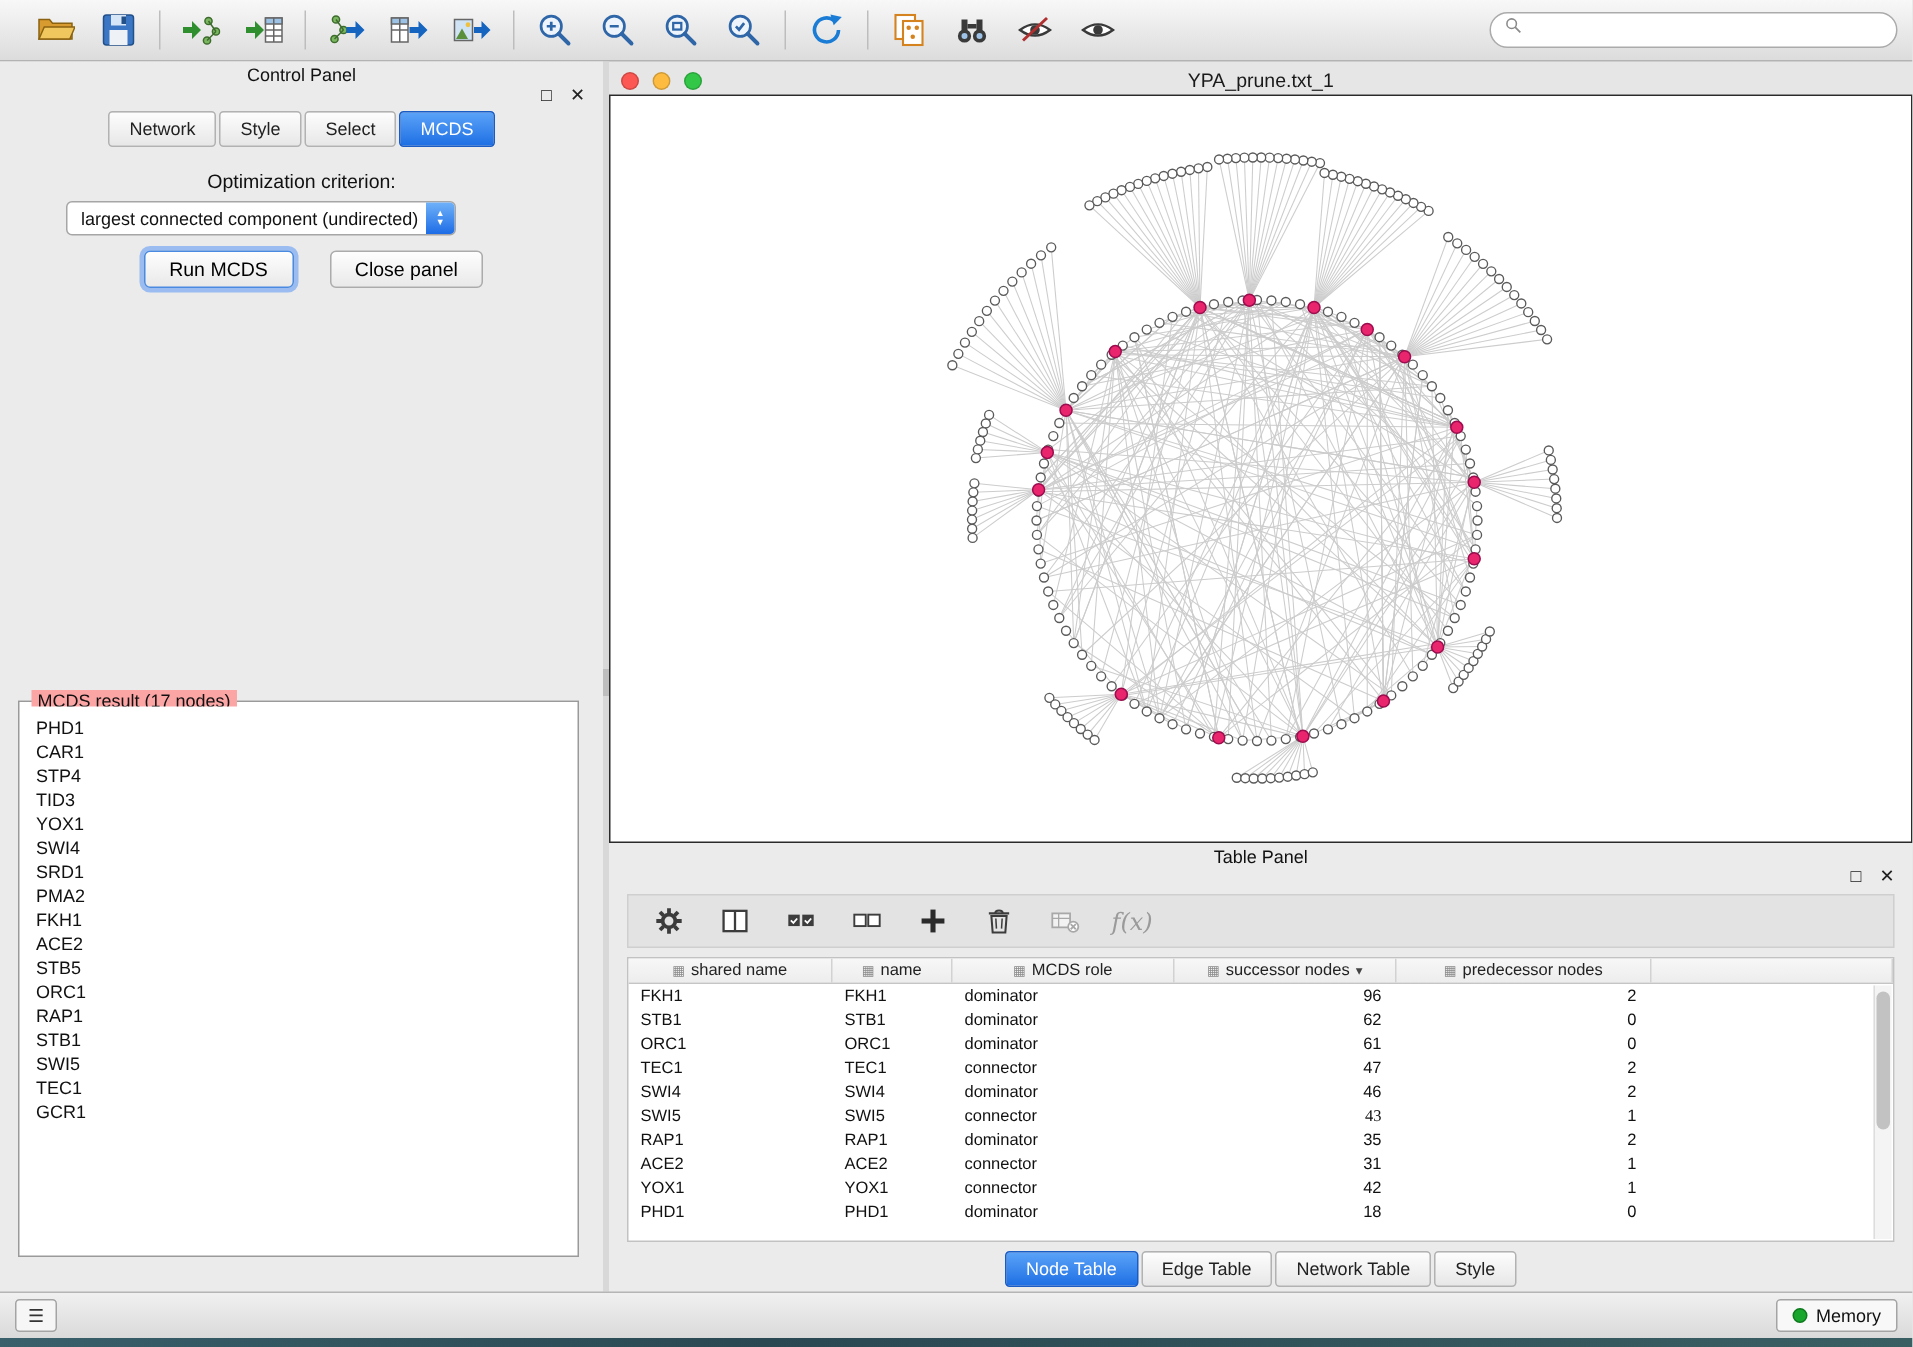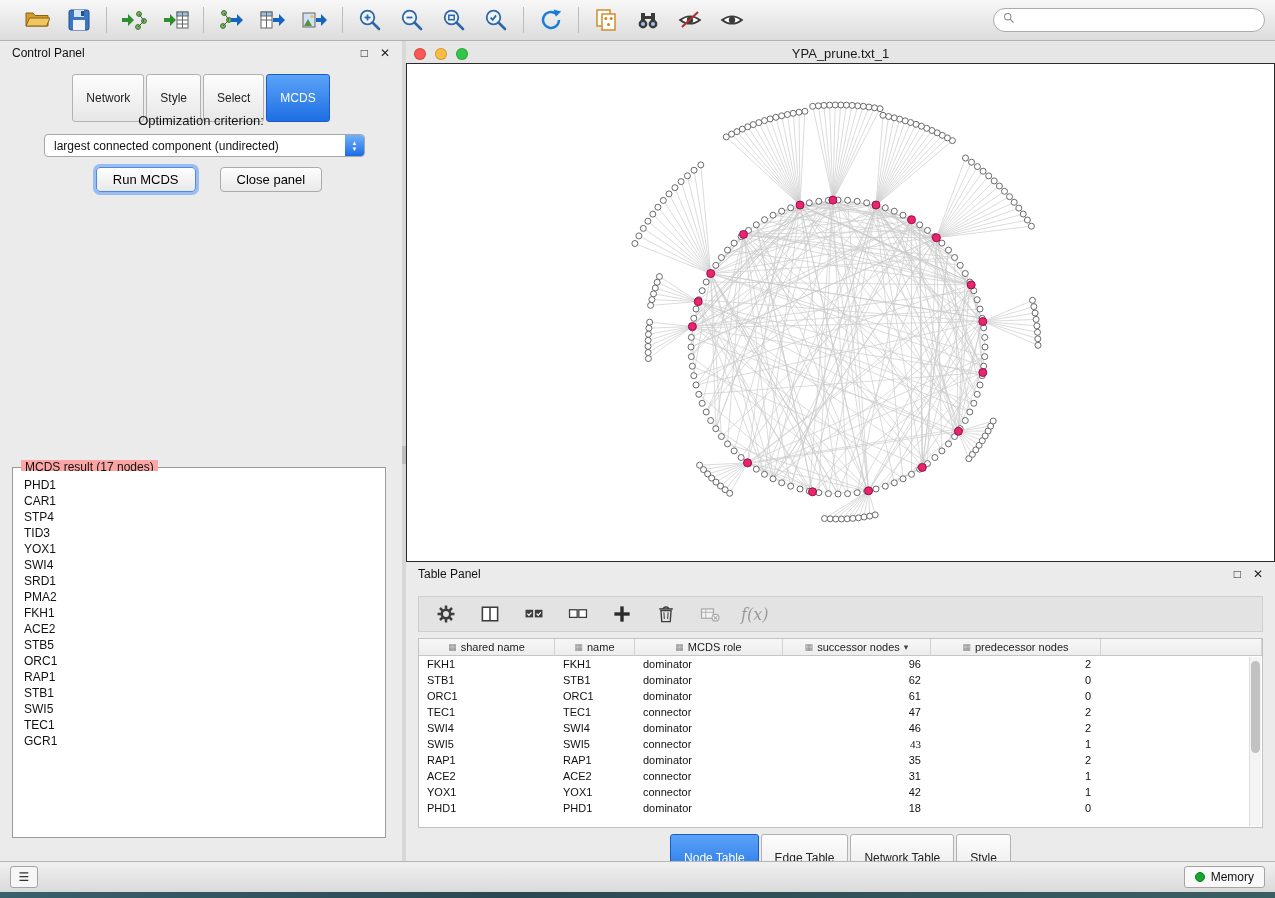--- a/index.html
+++ b/index.html
@@ -12,32 +12,32 @@
     display:flex; align-items:center; padding:0 10px; }
   .tb-groups { display:flex; align-items:center; }
   .tb-group { display:flex; align-items:center; gap:10px; padding:0 11px; }
   .tb-sep { width:1px; height:26px; background:#bdbdbd; }
   .tb-btn { width:32px; height:30px; display:flex; align-items:center; justify-content:center; cursor:pointer; border-radius:4px; }
   .search-wrap { margin-left:auto; width:272px; height:24px; background:#fff; border:1px solid #ababab;
     border-radius:12px; display:flex; align-items:center; padding:0 8px; gap:6px; }
   .search-wrap input { border:none; outline:none; flex:1; font-size:12px; background:transparent; font-family:"Liberation Sans",sans-serif; }
 
   
-  .panel-head { position:absolute; left:0; right:0; top:2px; height:20px; display:flex; align-items:center; padding:0 12px; font-size:12px; }
+  .panel-head { position:absolute; left:0; right:0; top:2px; height:20px; display:flex; align-items:center; padding:0 12px; font-size:12px;flex-direction:column; }
   .win-btns { margin-left:auto; display:flex; gap:12px; font-size:12px; color:#222; }
   .win-btn { cursor:pointer; line-height:12px; }
 
   
   .control-panel { position:absolute; left:0; top:41px; width:402px; height:820px; background:#ebebeb; }
   .cp-tabs { position:absolute; top:33px; left:0; right:0; display:flex; justify-content:center; gap:2px; }
-  .ui-tab { font-size:12px; padding:16px 13px; background:linear-gradient(#fdfdfd,#e7e7e7); border:1px solid #b2b2b2;
+  .ui-tab { font-size:12px; padding:4px 13px; background:linear-gradient(#fdfdfd,#e7e7e7); border:1px solid #b2b2b2;
     border-radius:3px; color:#222; cursor:pointer; white-space:nowrap; }
   .ui-tab.active { background:linear-gradient(#5ba3f8,#1e6fe4); color:#fff; border-color:#1a5cc4; }
   .opt-label { position:absolute; top:72px; left:0; right:0; text-align:center; font-size:13px; }
-  .dropdown { position:absolute; left:44px; top:93px; width:321px; height:23px; background:#fff; border:1px solid #a6a6a6;
+  .dropdown { position:absolute; left:44px; top:93px; width:260px; height:23px; background:#fff; border:1px solid #a6a6a6;
     border-radius:4px; display:flex; align-items:center; font-size:12px; cursor:pointer; }
   .dropdown .dd-text { flex:1; padding:0 9px; white-space:nowrap; overflow:hidden; }
   .dd-stepper { width:19px; height:21px; border-radius:0 3px 3px 0; background:linear-gradient(#6fb1f9,#1d6ce6);
     display:flex; flex-direction:column; align-items:center; justify-content:center; color:#fff; font-size:6px; line-height:6px; }
   .btn-row { position:absolute; top:126px; left:16px; right:0; display:flex; justify-content:center; gap:24px; }
   .push-btn { font-size:13px; padding:4px 16px; background:linear-gradient(#fefefe,#e9e9e9); border:1px solid #ababab;
     border-radius:4px; cursor:pointer; }
   .push-btn.focused { box-shadow:0 0 0 3px rgba(90,150,245,.55); border-color:#4a8ae0; }
   .groupbox { position:absolute; left:12px; top:426px; width:374px; height:371px; border:1px solid #9a9a9a; background:#fff; }
   .groupbox-title { position:absolute; top:-8px; left:8px; background:#fca5a5; padding:0 4px; font-size:12px; }

